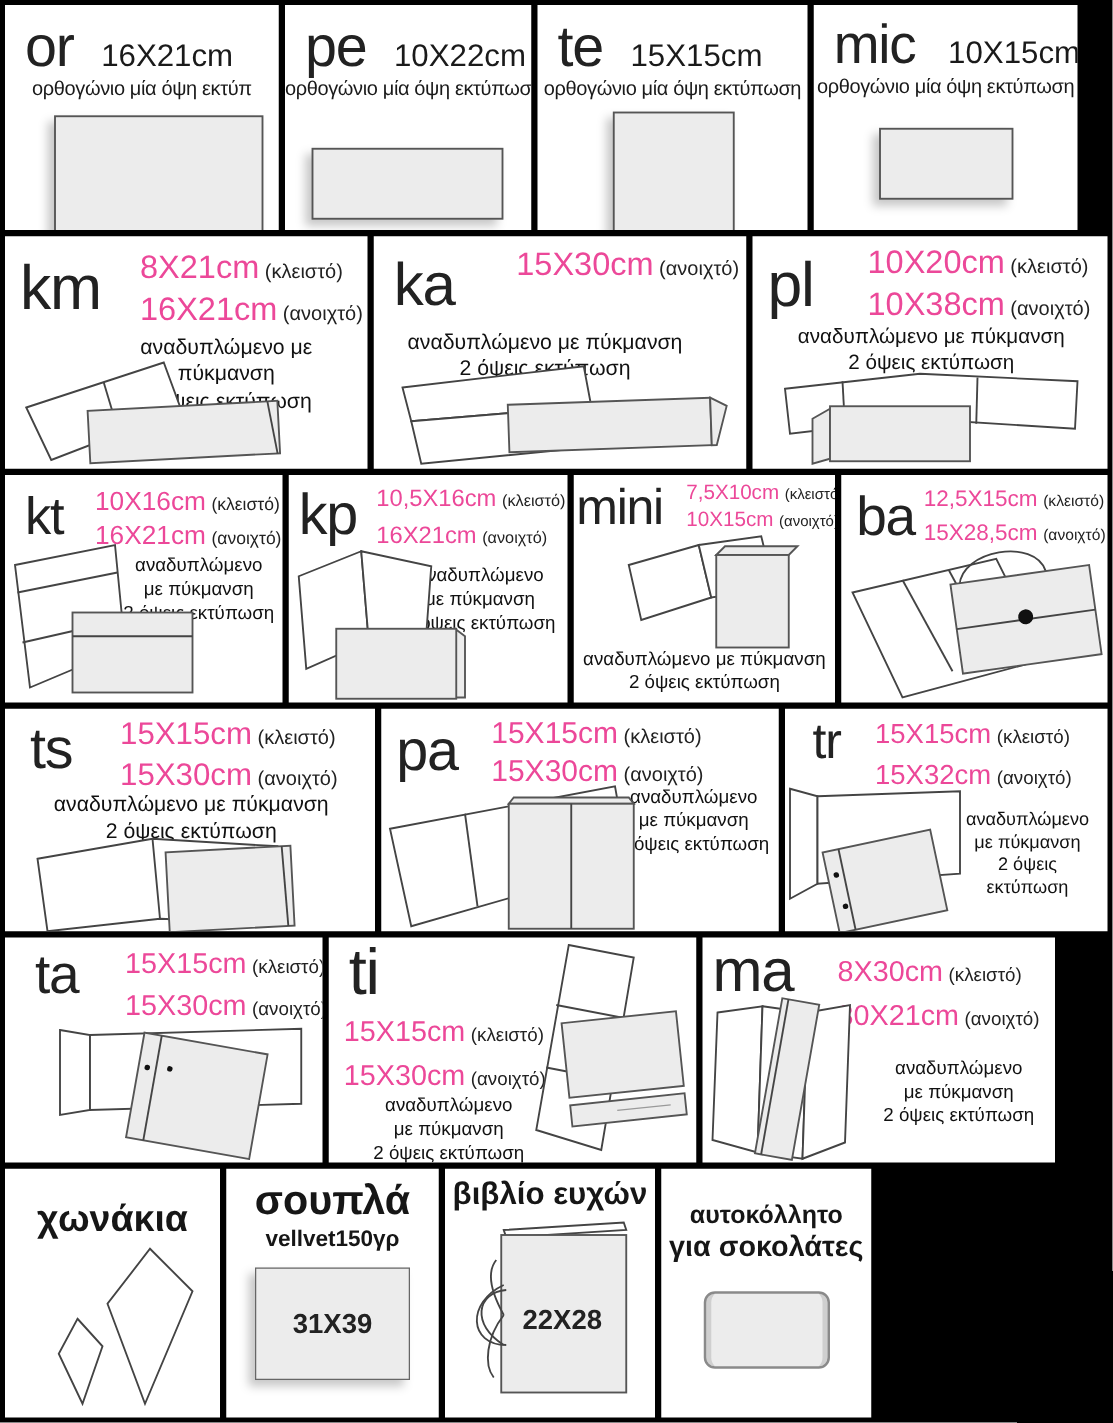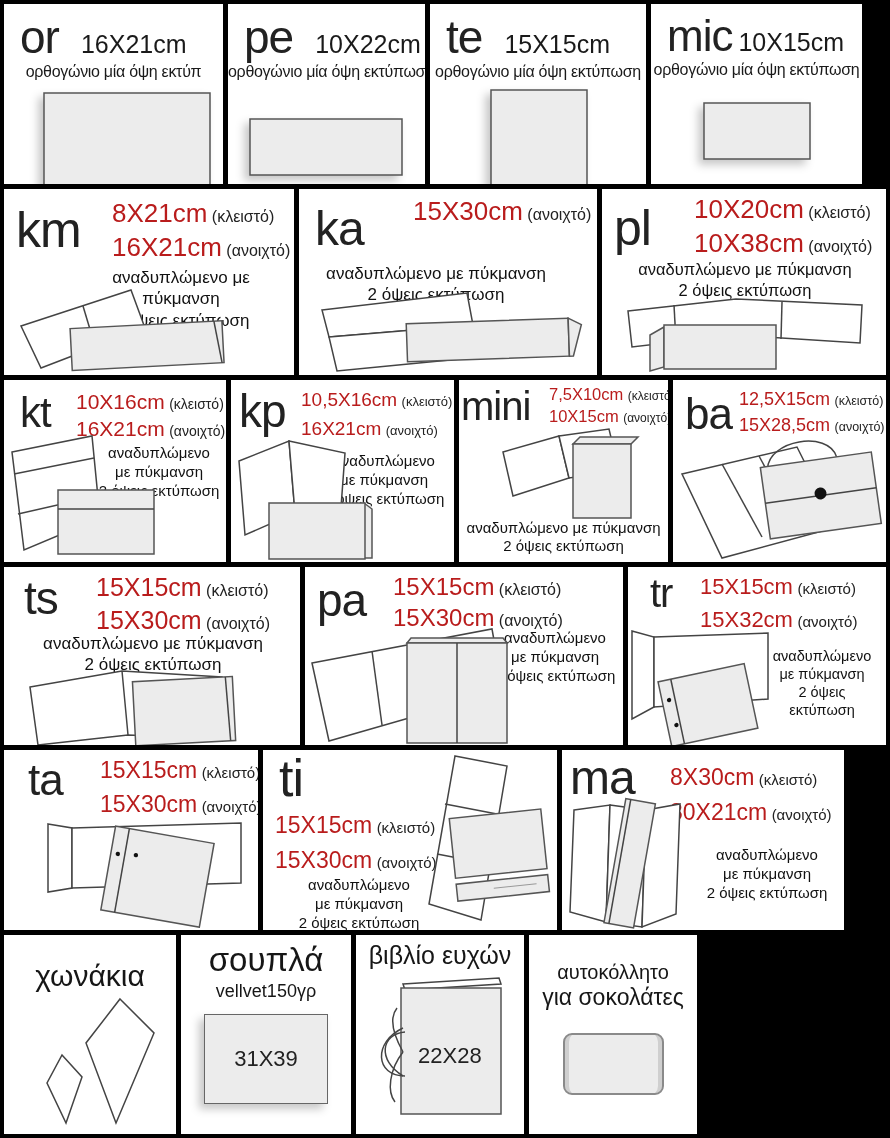--- a/index.html
+++ b/index.html
@@ -2,35 +2,35 @@
 <html><head>
 <meta charset="utf-8">
 <style>
   html,body{margin:0;padding:0;background:#f0f0f0;}
   .sheet{
     width:890px;height:1138px;background:#000;box-sizing:border-box;
     padding:4px;font-family:"Liberation Sans","DejaVu Sans",sans-serif;color:#1a1a1a;
     position:relative;
   }
   .row{display:flex;gap:5px;margin-bottom:5px;}
-  .row:last-child{margin-bottom:2px;}
+  .row:last-child{margin-bottom:2px;font-weight:bold;}
   .cell{background:#fff;position:relative;overflow:hidden;box-sizing:border-box;flex:none;}
   .r1 .cell{height:180px;}
   .r2 .cell{height:186px;}
   .r3 .cell{height:182px;}
   .r4 .cell{height:178px;}
   .r5 .cell{height:180px;}
   .r6 .cell{height:199px;}
   .abs{position:absolute;}
   .code{font-size:46px;line-height:1;color:#222;letter-spacing:-1px;}
   .hdr{display:flex;align-items:baseline;gap:22px;padding:10px 8px 0 16px;}
   .hdr .sz1{font-size:25px;}
   .desc{font-size:16px;text-align:center;margin-top:3px;letter-spacing:-0.3px;white-space:nowrap;}
   .dims{line-height:1.3;white-space:nowrap;}
-  .dims .sz{color:#b91c1c;}
+  .dims .sz{color:#ec4899;}
   .dims .sfx{color:#222;}
   .note{text-align:center;line-height:1.25;color:#111;}
   svg{display:block;}
   .shadowed{filter:drop-shadow(-5px 5px 4px rgba(0,0,0,0.22));}
   .ln{stroke:#444;stroke-width:1.5;fill:none;}
   .wsh{fill:#fff;stroke:#444;stroke-width:1.5;}
   .gsh{fill:#ececec;stroke:#555;stroke-width:1.5;}
   .greybox{background:#ececec;border:1.5px solid #666;display:flex;align-items:center;justify-content:center;}
   .boxlabel{color:#222;}
   .b6title{text-align:center;color:#161616;}
@@ -69,21 +69,21 @@
       <div class="hdr">
         <span class="code">te</span>
         <span class="sz1">15X15cm</span>
       </div>
       <div class="desc">ορθογώνιο μία όψη εκτύπωση</div>
       <svg class="shadowed" width="110" height="103" style="margin:6px auto 0">
         <rect x="8" y="3" width="96" height="96" class="gsh" fill="#ededed"></rect>
       </svg>
     </div>
     <div class="cell" style="width:211px">
-      <div class="hdr" style="gap:6px">
+      <div class="hdr" style="gap:26px">
         <span class="code" style="font-size:44px">mic</span>
         <span class="sz1">10X15cm</span>
       </div>
       <div class="desc">ορθογώνιο μία όψη εκτύπωση</div>
       <svg class="shadowed" width="130" height="80" style="margin:18px auto 0">
         <rect x="12" y="6" width="106" height="56" class="gsh" fill="#ededed"></rect>
       </svg>
     </div>
   </div>
 

